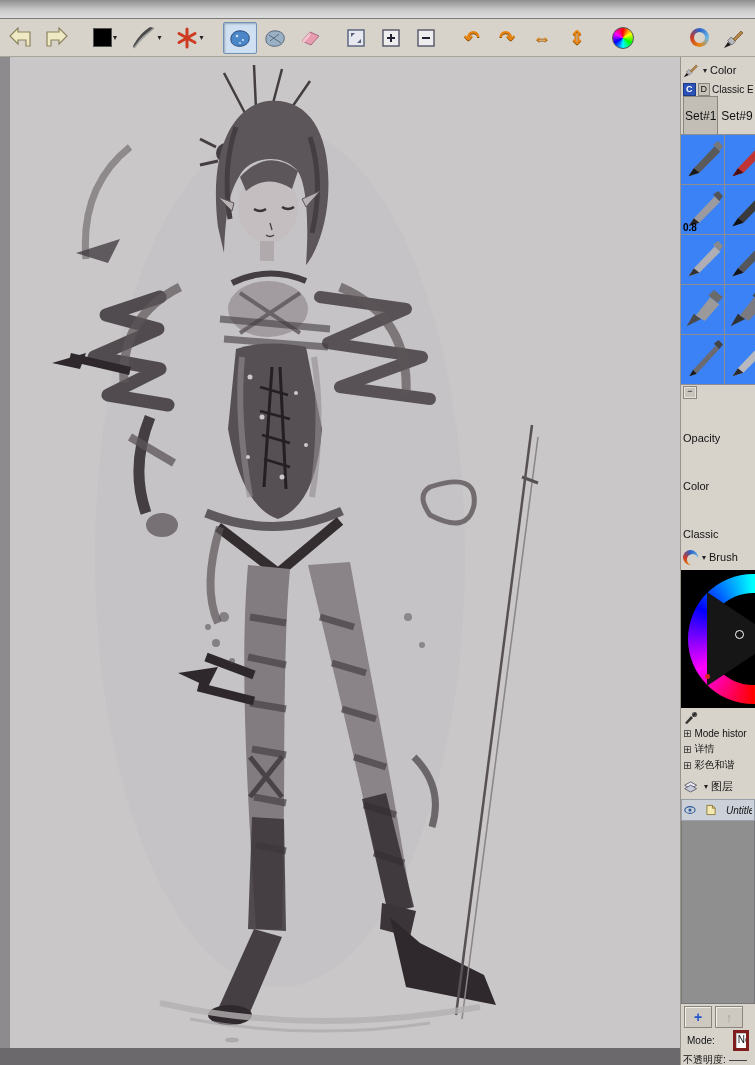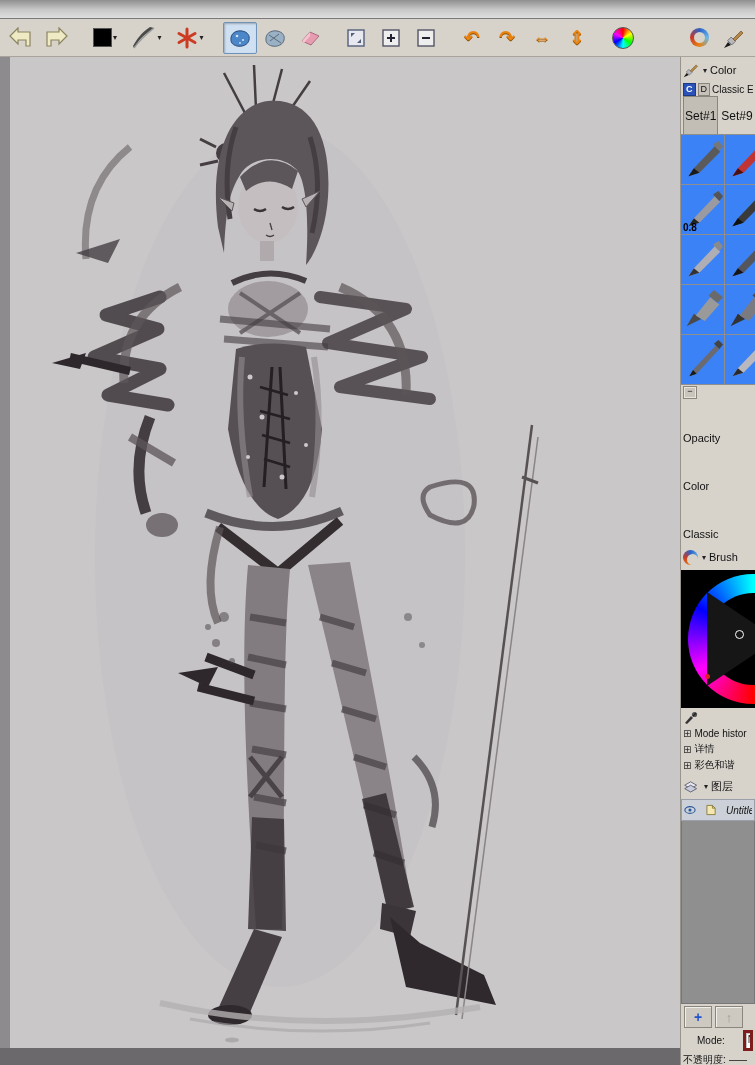--- a/index.html
+++ b/index.html
@@ -70,21 +70,21 @@
 
   .layerrow{height:20px;display:flex;align-items:center;gap:10px;padding:0 2px;background:#ccd0d8;
             border:1px solid #9aa0aa;flex:0 0 auto;overflow:hidden;}
   .layername{font-size:10px;font-style:italic;white-space:nowrap;overflow:hidden;}
   .layerarea{height:182px;background:#8f8f90;border:1px solid #77777a;border-top:none;flex:0 0 auto;}
   .lbtnrow{height:26px;display:flex;align-items:center;gap:3px;padding:0 3px;flex:0 0 auto;}
   .lbtn{width:26px;height:20px;border:1px solid #8a867e;background:#cdc9c1;box-shadow:1px 1px 0 #efeeea inset;
         display:flex;align-items:center;justify-content:center;font-weight:bold;}
   .lbtn.add{color:#2255cc;font-size:14px;}
   .lbtn.raise{color:#999;font-size:13px;}
-  .moderow{height:20px;display:flex;align-items:center;gap:18px;padding:0 16px;font-size:10px;flex:0 0 auto;white-space:nowrap;}
+  .moderow{height:20px;display:flex;align-items:center;gap:18px;padding:0 6px;font-size:10px;flex:0 0 auto;white-space:nowrap;}
   .modesel{flex:1;height:15px;background:#fff;border:3px solid #7f1d1d;box-shadow:inset 1px 1px 1px #bbb;
            font-size:10px;line-height:14px;padding:0 2px;overflow:hidden;white-space:nowrap;}
   .opacrow{height:20px;display:flex;align-items:center;gap:3px;padding:0 2px;font-size:10px;flex:0 0 auto;white-space:nowrap;overflow:hidden;}
   .trackline{width:18px;height:1px;background:#444;margin-top:1px;}
   .fill{flex:1;}
 </style>
 </head>
 <body>
 
 <div class="app">

